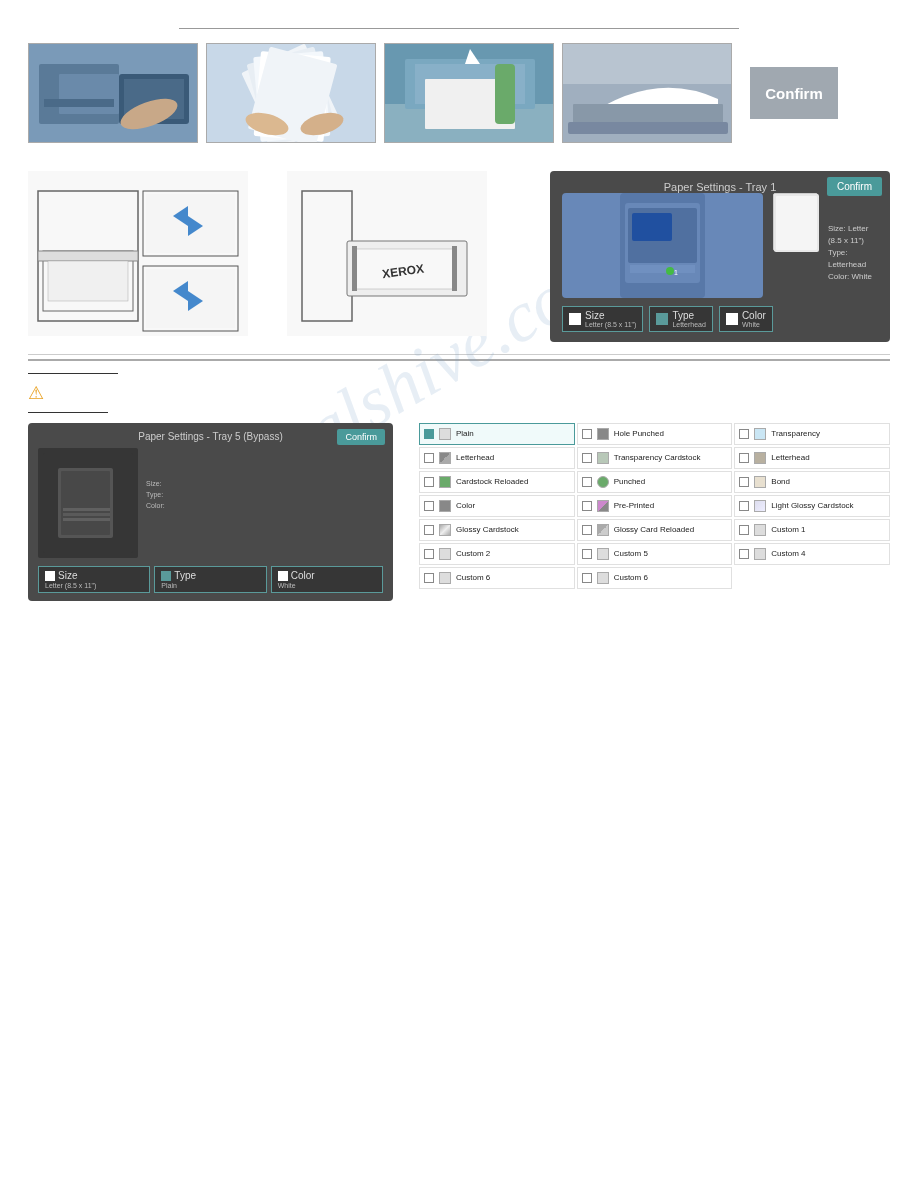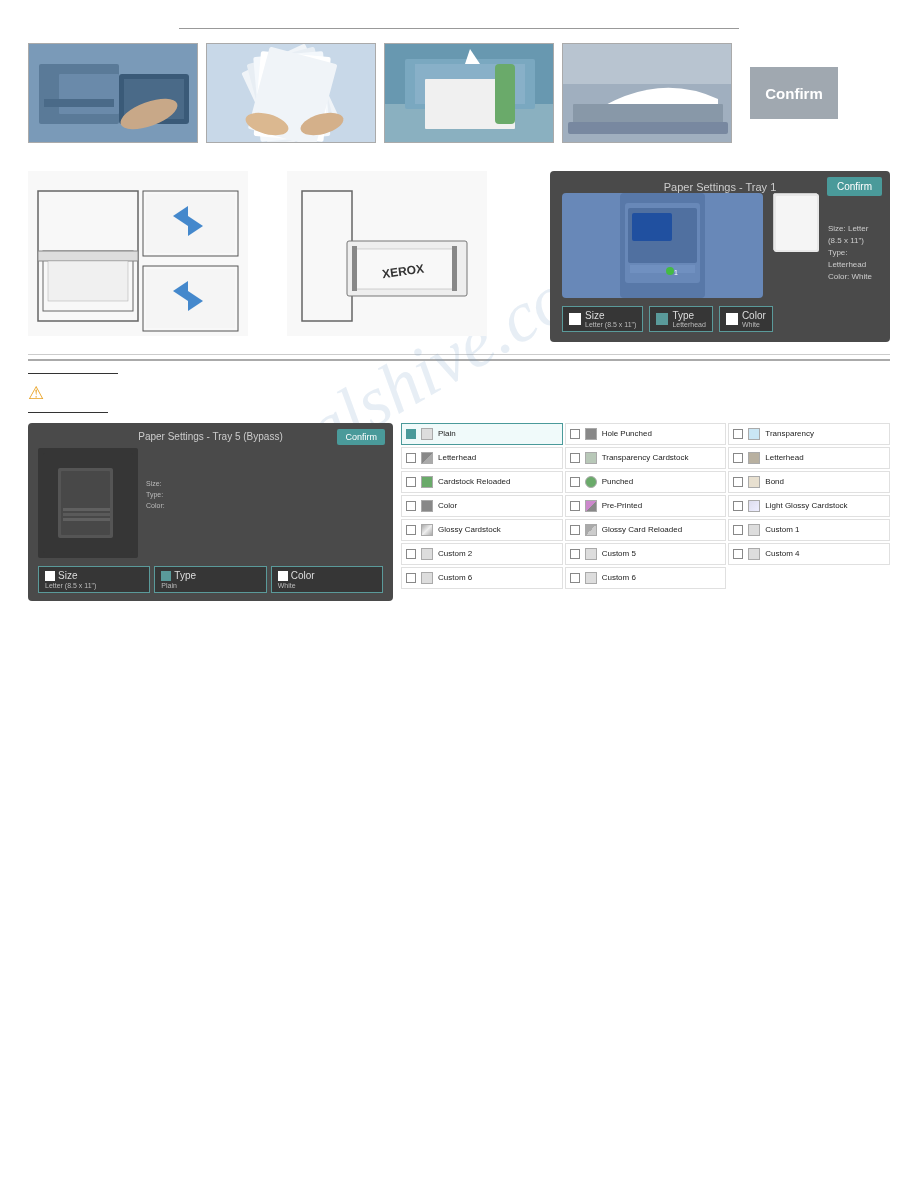--- a/index.html
+++ b/index.html
@@ -209,21 +209,21 @@
 
     .warning-line {
       width: 80px;
       border-top: 1px solid #333;
       margin: 6px 0;
     }
 
     
     .bottom-panels {
       display: flex;
-      gap: 8px;
+      gap: 26px;
       margin-top: 10px;
     }
 
     .bypass-panel {
       background: #4a4a4a;
       color: #fff;
       border-radius: 4px;
       padding: 8px 10px;
       width: 365px;
       min-height: 160px;

